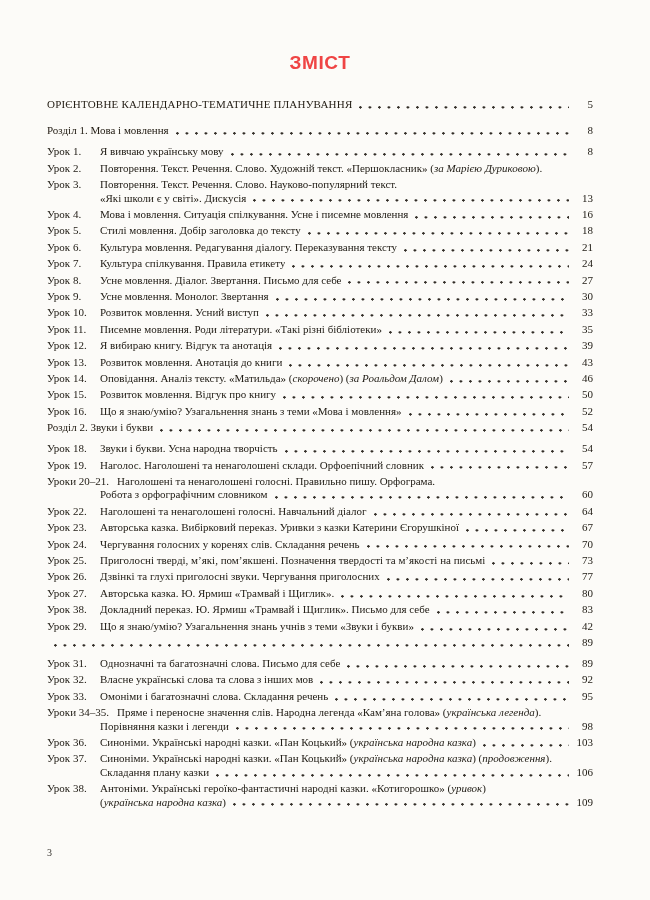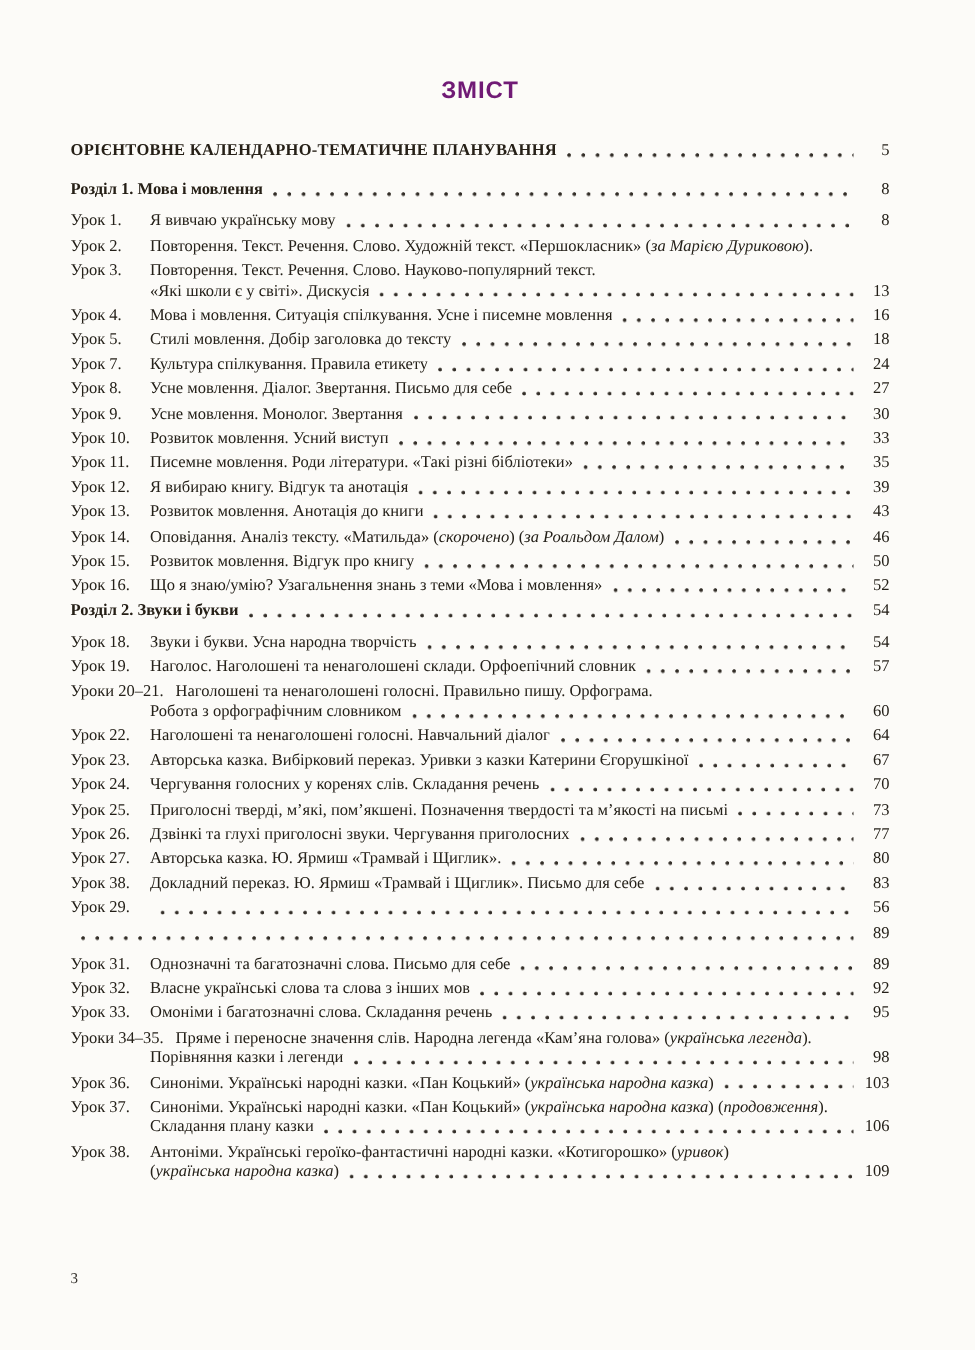--- a/index.html
+++ b/index.html
@@ -12,45 +12,45 @@
     overflow: hidden;
   }
   .sheet {
     position: absolute; inset: 0;
     padding: 0 57px 0 47px;
     box-sizing: border-box;
   }
   .page-title {
     font-family: "Liberation Sans", sans-serif;
     font-weight: bold;
-    font-size: 16px;
+    font-size: 19px;
     letter-spacing: 0.6px;
     text-align: center;
     margin: 52px 0 0 0;
-    color: #701a75;
+    color: #ef4444;
   }
   .toc { margin-top: 24px; }
   .entry { margin-bottom: 3px; }
   .entry.front { margin-bottom: 13px; }
   .entry.section { margin-top: 1.5px; margin-bottom: 7.5px; }
   .tline {
     display: flex;
     align-items: baseline;
     line-height: 13.4px;
     font-size: 11px;
     white-space: nowrap;
   }
   .lbl {
     flex: 0 0 auto;
     box-sizing: border-box;
     min-width: 53px;
     padding-right: 8px;
   }
   .txt { flex: 0 1 auto; min-width: 0; overflow: hidden; }
-  .front .txt, .section .txt { font-weight: bold; color: #262017; }
+  .front .txt, .section .txt { font-weight: normal; color: #262017; }
   .front .txt { letter-spacing: 0.2px; }
   .fill {
     flex: 1 0 12px;
     align-self: stretch;
     margin: 0 4px 0 7px;
     background-image: radial-gradient(circle at 1.4px 1.4px, #332e28 1.02px, rgba(0,0,0,0) 1.45px);
     background-size: 9.5px 3px;
     background-repeat: repeat-x;
     background-position: left 0 bottom 2.5px;
   }
@@ -120,20 +120,28 @@
       <div class="entry lesson">
         <div class="tline">
           <span class="lbl">Урок 5.</span>
           <span class="txt">Стилі мовлення. Добір заголовка до тексту</span>
           <span class="fill"></span>
           <span class="pg">18</span>
         </div>
       </div>
       <div class="entry lesson">
         <div class="tline">
+          <span class="lbl">Урок 6.</span>
+          <span class="txt">Культура мовлення. Редагування діалогу. Переказування тексту</span>
+          <span class="fill"></span>
+          <span class="pg">21</span>
+        </div>
+      </div>
+      <div class="entry lesson">
+        <div class="tline">
           <span class="lbl">Урок 7.</span>
           <span class="txt">Культура спілкування. Правила етикету</span>
           <span class="fill"></span>
           <span class="pg">24</span>
         </div>
       </div>
       <div class="entry lesson">
         <div class="tline">
           <span class="lbl">Урок 8.</span>
           <span class="txt">Усне мовлення. Діалог. Звертання. Письмо для себе</span>
@@ -292,22 +300,23 @@
         <div class="tline">
           <span class="lbl">Урок 38.</span>
           <span class="txt">Докладний переказ. Ю. Ярмиш «Трамвай і Щиглик». Письмо для себе</span>
           <span class="fill"></span>
           <span class="pg">83</span>
         </div>
       </div>
       <div class="entry lesson">
         <div class="tline">
           <span class="lbl">Урок 29.</span>
-          <span class="fill"></span>
-          <span class="pg">56</span>
+          <span class="txt">Що я знаю/умію? Узагальнення знань учнів з теми «Звуки і букви»</span>
+          <span class="fill"></span>
+          <span class="pg">42</span>
         </div>
       </div>
       <div class="entry section">
         <div class="tline">
           <span class="fill"></span>
           <span class="pg">89</span>
         </div>
       </div>
       <div class="entry lesson">
         <div class="tline">

